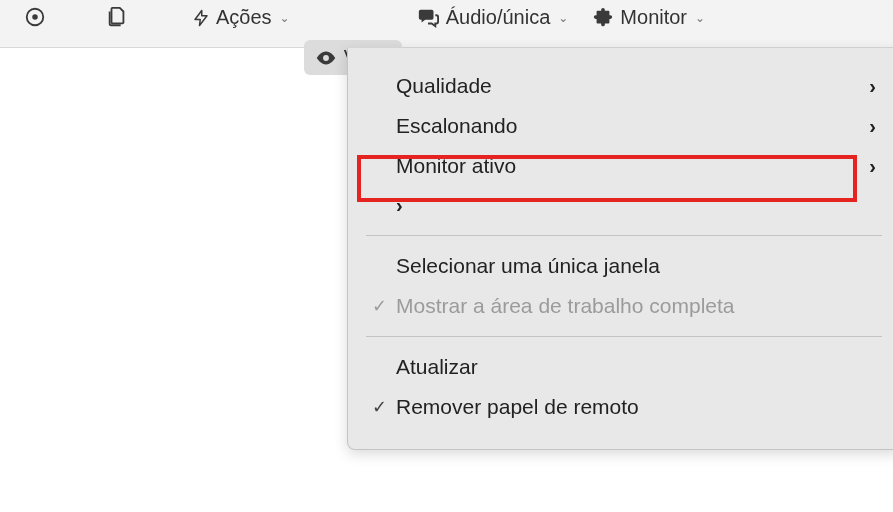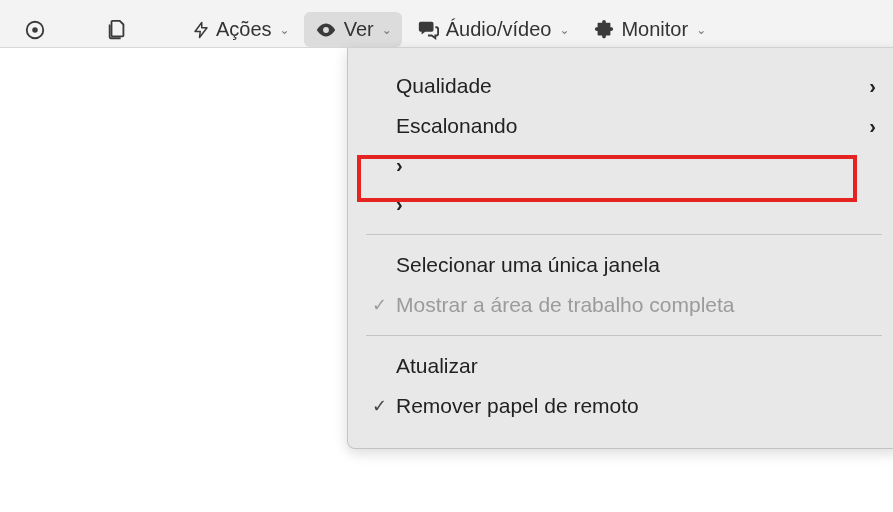--- a/index.html
+++ b/index.html
@@ -9,21 +9,21 @@
       font-family: -apple-system, BlinkMacSystemFont, "Segoe UI", Helvetica, Arial, sans-serif;
     }
     body {
       background: #ffffff;
       width: 893px;
       height: 512px;
       position: relative;
     }
     .toolbar {
       display: flex;
-      align-items: flex-end;
+      align-items: flex-start;
       background: #f3f3f3;
       border-bottom: 1px solid #d8d8d8;
       height: 48px;
       padding: 0 18px;
       gap: 4px;
     }
     .toolbar-btn {
       display: flex;
       align-items: center;
       gap: 6px;
@@ -161,21 +161,21 @@
     <span class="chevron-down">⌄</span>
   </div>
 
   <div class="toolbar-btn">
     <span class="icon">
       <svg width="24" height="22" viewBox="0 0 24 24" fill="currentColor">
         <path d="M4 3h12a2 2 0 0 1 2 2v7a2 2 0 0 1-2 2H9l-4 3v-3H4a2 2 0 0 1-2-2V5a2 2 0 0 1 2-2z"></path>
         <path d="M20 9h1a2 2 0 0 1 2 2v5a2 2 0 0 1-2 2h-1v3l-4-3h-4" fill="none" stroke="currentColor" stroke-width="2"></path>
       </svg>
     </span>
-    <span>Áudio/vídeo</span>
+    <span>Áudio/única</span>
     <span class="chevron-down">⌄</span>
   </div>
 
   <div class="toolbar-btn">
     <span class="icon">
       <svg width="22" height="22" viewBox="0 0 24 24" fill="currentColor">
         <path d="M10 3a2 2 0 1 1 4 0v1h4a1 1 0 0 1 1 1v4h1a2 2 0 1 1 0 4h-1v4a1 1 0 0 1-1 1h-4v1a2 2 0 1 1-4 0v-1H6a1 1 0 0 1-1-1v-4H4a2 2 0 1 1 0-4h1V5a1 1 0 0 1 1-1h4V3z"></path>
       </svg>
     </span>
     <span>Monitor</span>
@@ -189,20 +189,21 @@
     <span class="label">Qualidade</span>
     <span class="submenu-arrow">›</span>
   </div>
   <div class="menu-item">
     <span class="check"></span>
     <span class="label">Escalonando</span>
     <span class="submenu-arrow">›</span>
   </div>
   <div class="menu-item">
     <span class="check"></span>
+    <span class="label">Monitor ativo</span>
     <span class="submenu-arrow">›</span>
   </div>
   <div class="menu-item">
     <span class="check"></span>
     <span class="submenu-arrow">›</span>
   </div>
 
   <div class="menu-sep"></div>
 
   <div class="menu-item">

